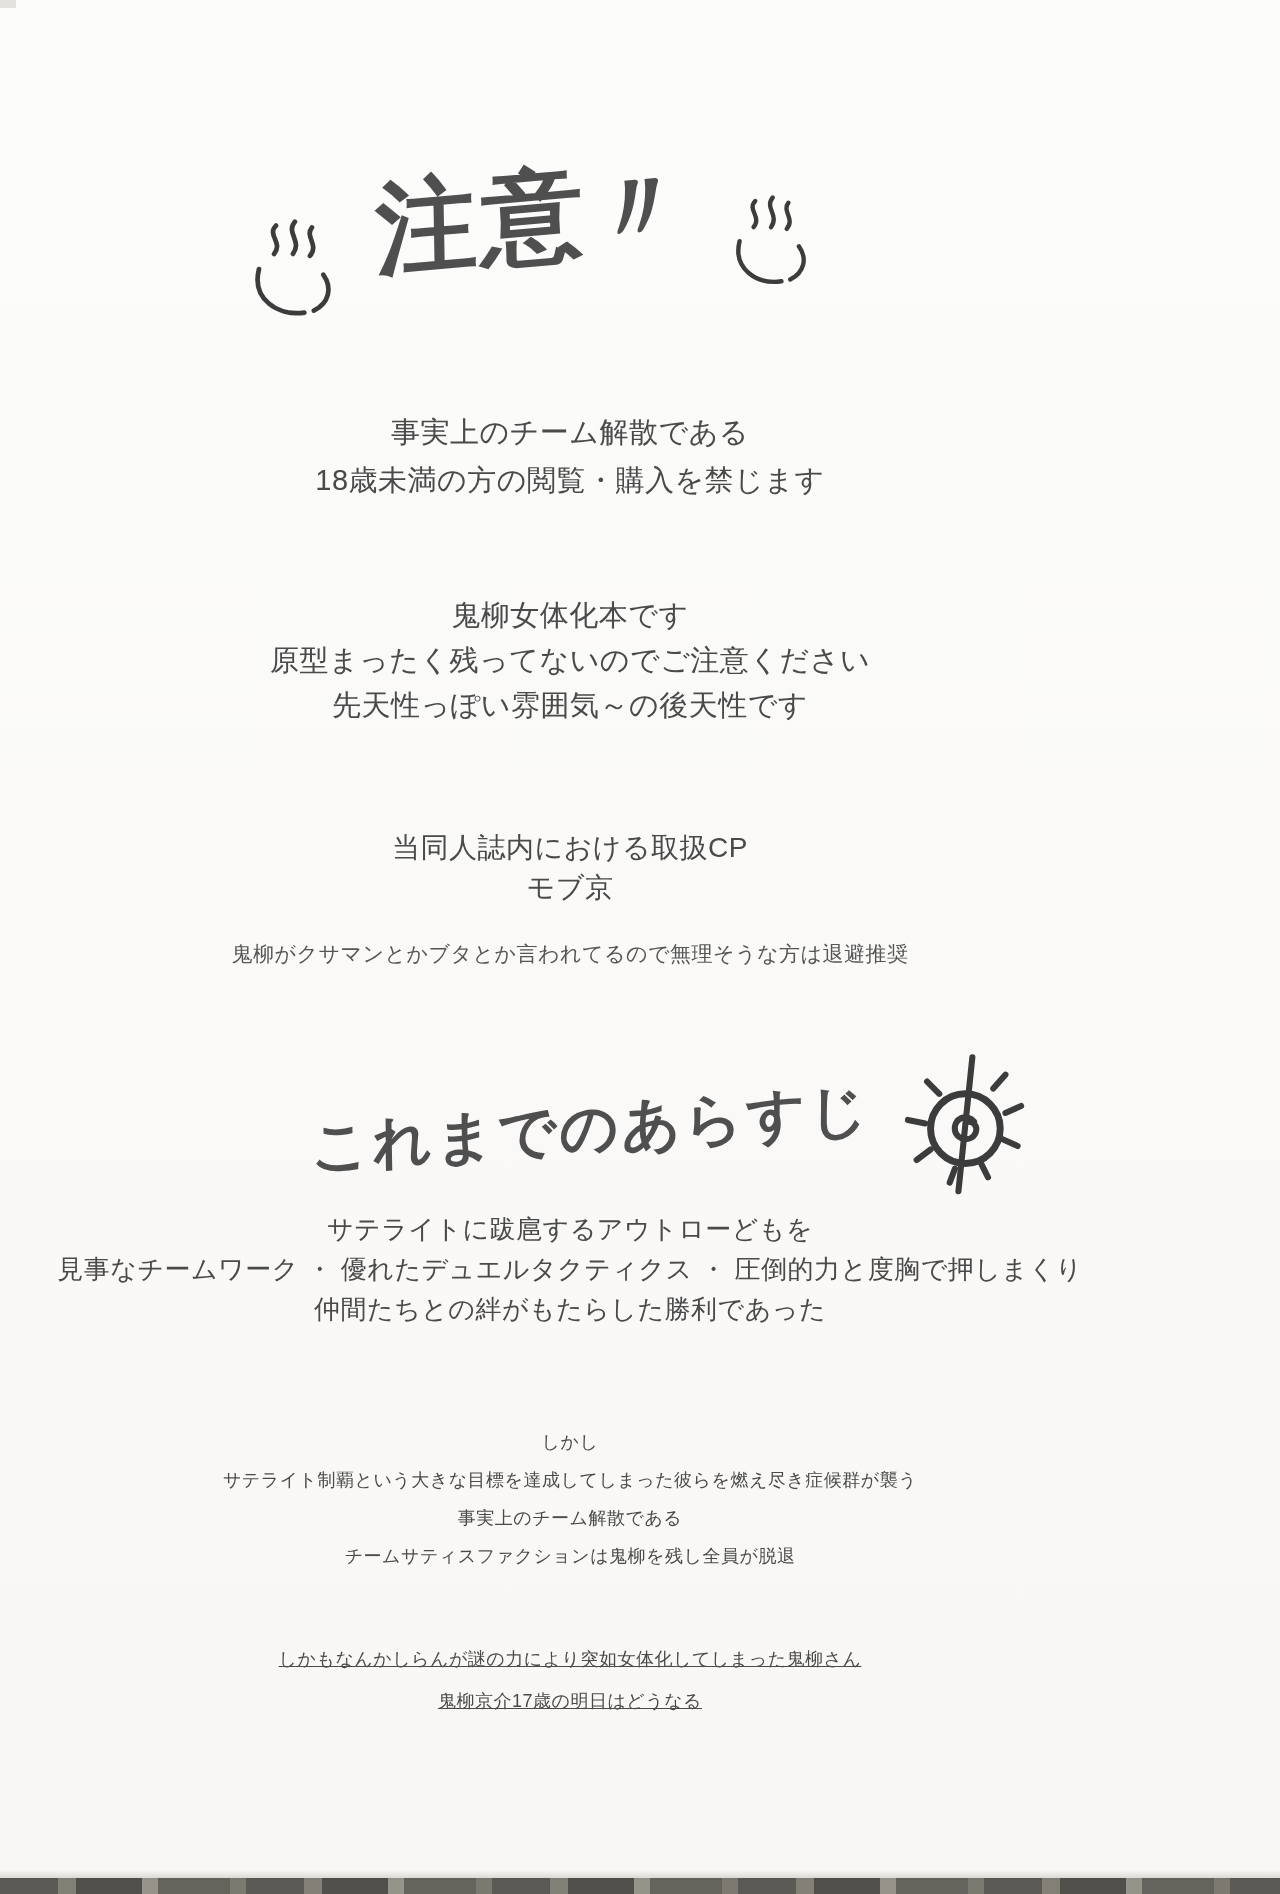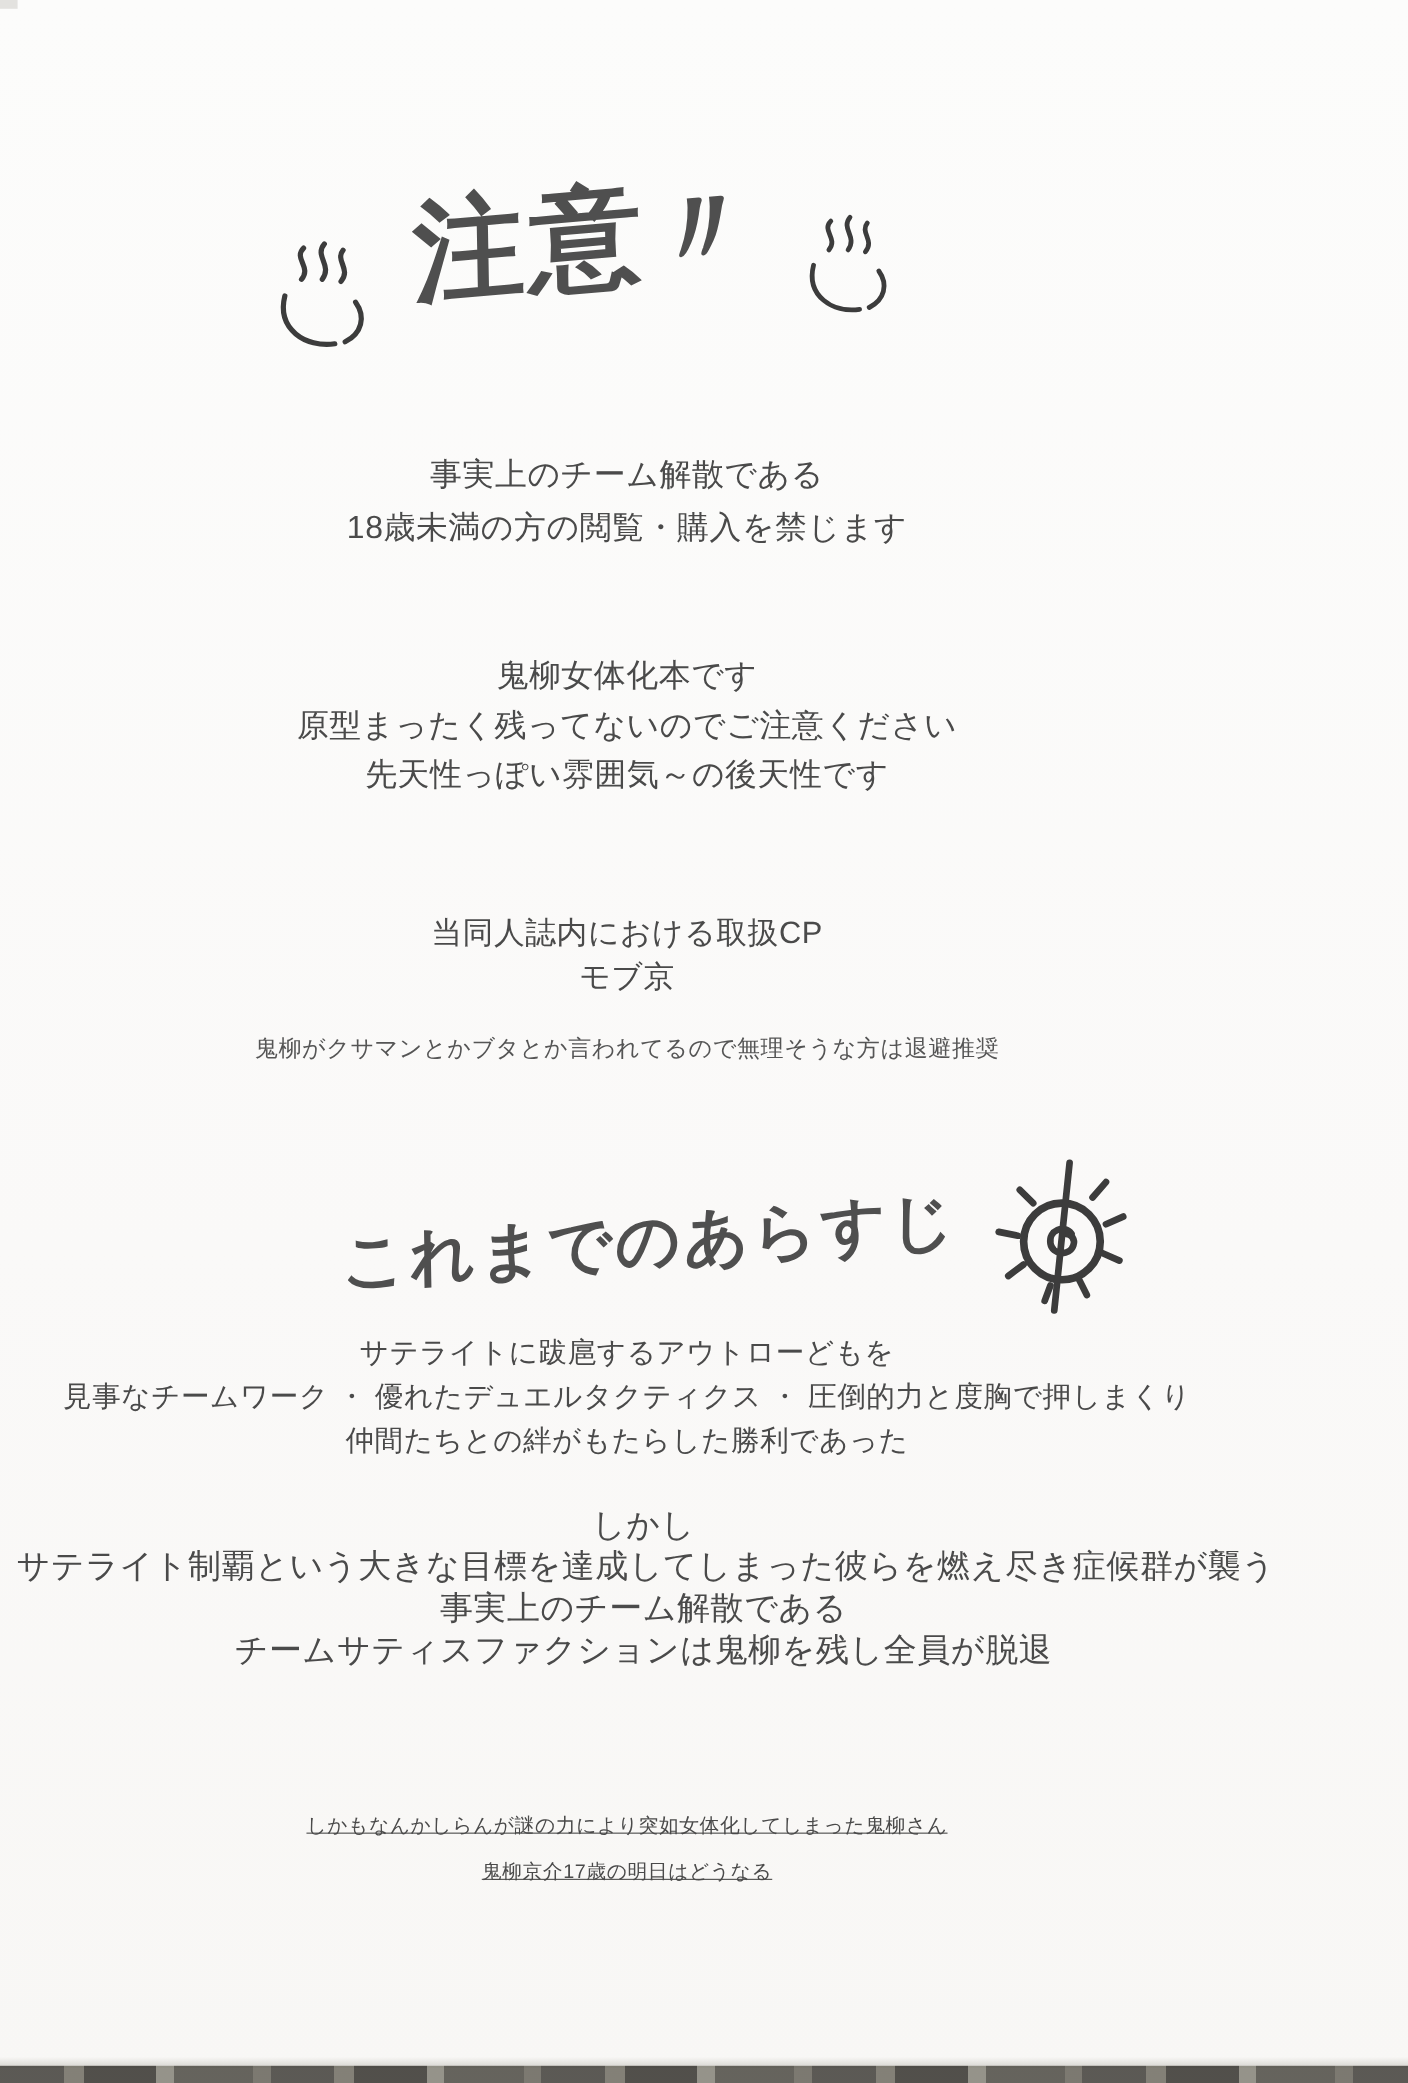--- a/index.html
+++ b/index.html
@@ -64,21 +64,21 @@
     left: 0; width: 1140px;
     text-align: center;
     letter-spacing: 0.5px;
     white-space: nowrap;
   }
   .b1 { top: 408px; font-size: 29px; line-height: 48px; }
   .b2 { top: 593px; font-size: 29px; line-height: 45px; }
   .b3 { top: 828px; font-size: 28px; line-height: 40px; }
   .b3 .cp-note { font-size: 21px; margin-top: 26px; color: #555; }
   .p1 { top: 1197px; font-size: 26px; line-height: 40px; margin-top: 12px; }
-  .p2 { top: 1368px; font-size: 30px; line-height: 38px; padding-left: 15px; }
+  .p2 { top: 1423px; font-size: 18px; line-height: 38px; }
   .p3 { top: 1638px; font-size: 18px; line-height: 42px; text-decoration: underline; }
 
   
   .synopsis-header {
     position: absolute;
     top: 1058px; left: 310px; width: 760px;
     display: flex; align-items: center; gap: 18px;
   }
   .synopsis-title {
     font-size: 58px;

